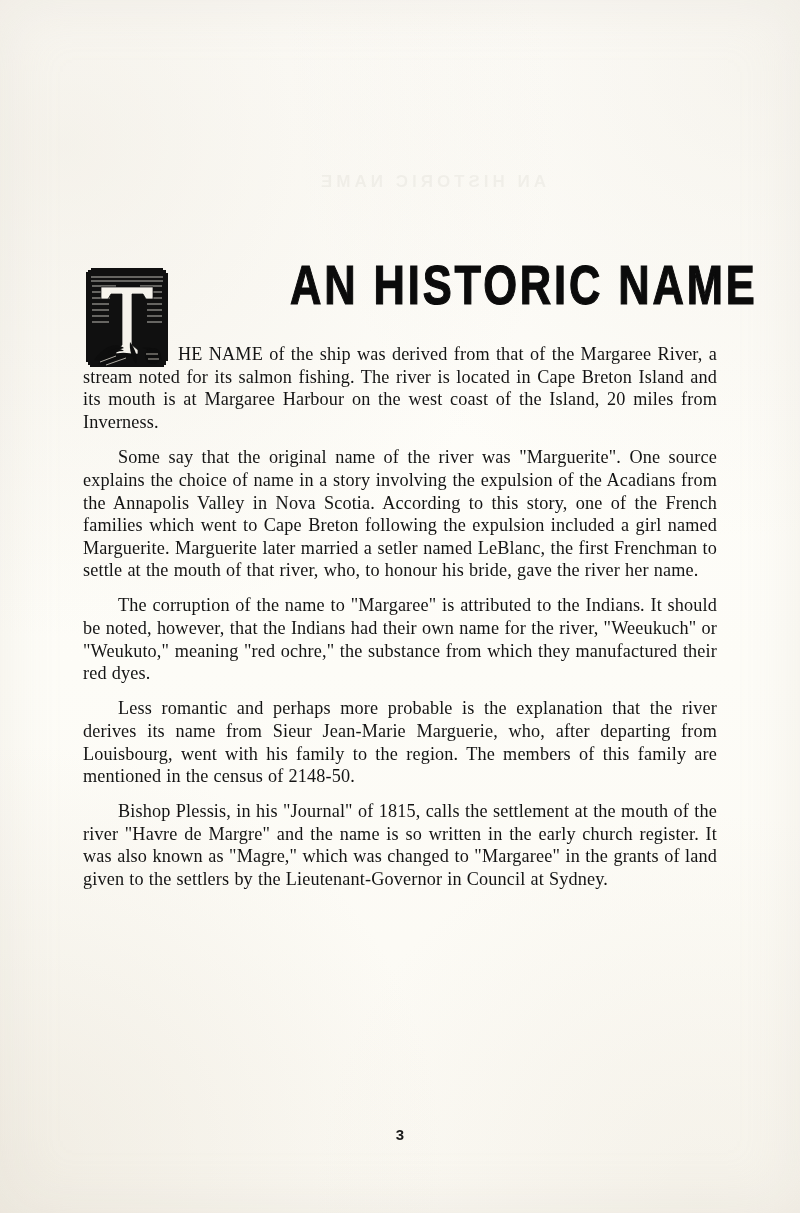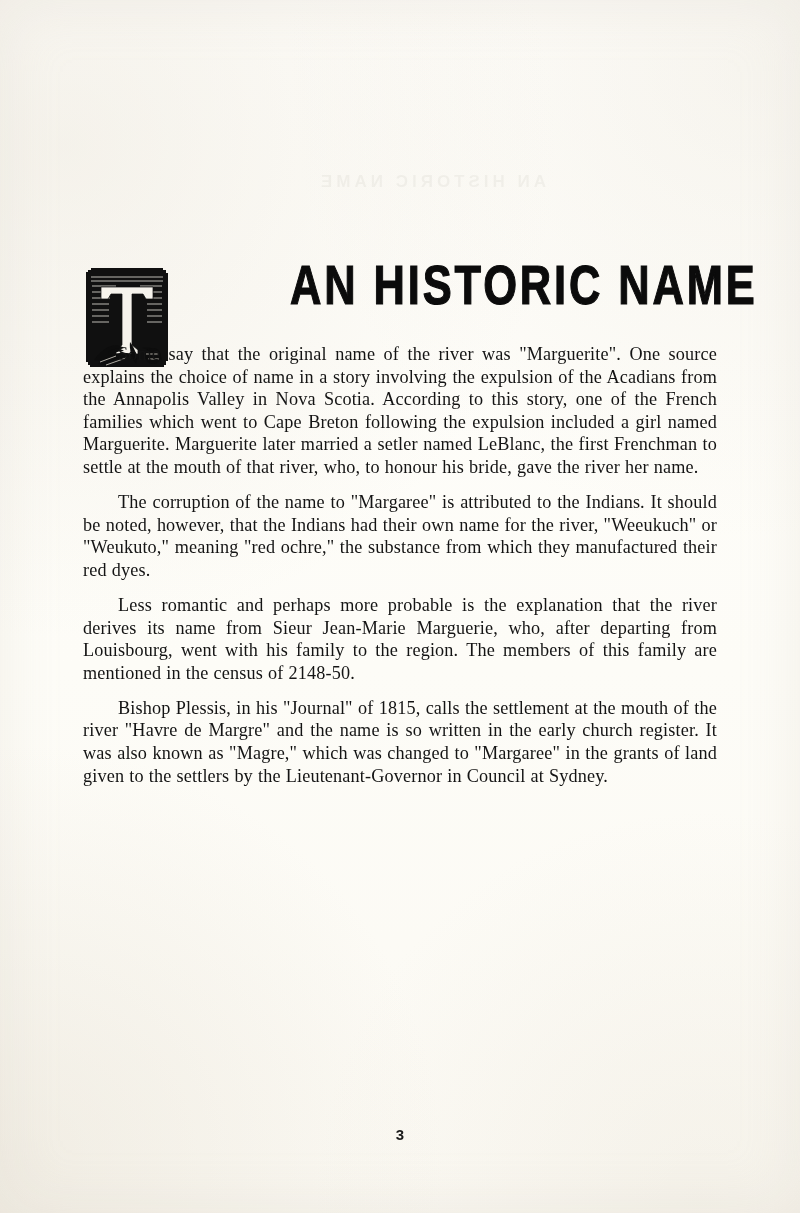--- a/index.html
+++ b/index.html
@@ -195,20 +195,21 @@
       <g stroke="#efeade" stroke-width="0.8" opacity="0.9">
         <line x1="14" y1="94" x2="30" y2="88"></line>
         <line x1="20" y1="97" x2="40" y2="90"></line>
         <line x1="60" y1="86" x2="72" y2="86"></line>
         <line x1="62" y1="91" x2="73" y2="91"></line>
       </g>
     </svg>
   </div>
 
   <div class="body-col">
+    <p class="para lead">HE NAME of the ship was derived from that of the Margaree River, a stream noted for its salmon fishing. The river is located in Cape Breton Island and its mouth is at Margaree Harbour on the west coast of the Island, 20 miles from Inverness.</p>
     <p class="para indent">Some say that the original name of the river was "Marguerite". One source explains the choice of name in a story involving the expulsion of the Acadians from the Annapolis Valley in Nova Scotia. According to this story, one of the French families which went to Cape Breton following the expulsion included a girl named Marguerite. Marguerite later married a setler named LeBlanc, the first Frenchman to settle at the mouth of that river, who, to honour his bride, gave the river her name.</p>
     <p class="para indent">The corruption of the name to "Margaree" is attributed to the Indians. It should be noted, however, that the Indians had their own name for the river, "Weeukuch" or "Weukuto," meaning "red ochre," the substance from which they manufactured their red dyes.</p>
     <p class="para indent">Less romantic and perhaps more probable is the explanation that the river derives its name from Sieur Jean-Marie Marguerie, who, after departing from Louisbourg, went with his family to the region.  The members of this family are mentioned in the census of 2148-50.</p>
     <p class="para indent">Bishop Plessis, in his "Journal" of 1815, calls the settlement at the mouth of the river "Havre de Margre" and the name is so written in the early church register. It was also known as "Magre," which was changed to "Margaree" in the grants of land given to the settlers by the Lieutenant-Governor in Council at Sydney.</p>
   </div>
 
   <div class="page-number">3</div>
 
 </div>
 

